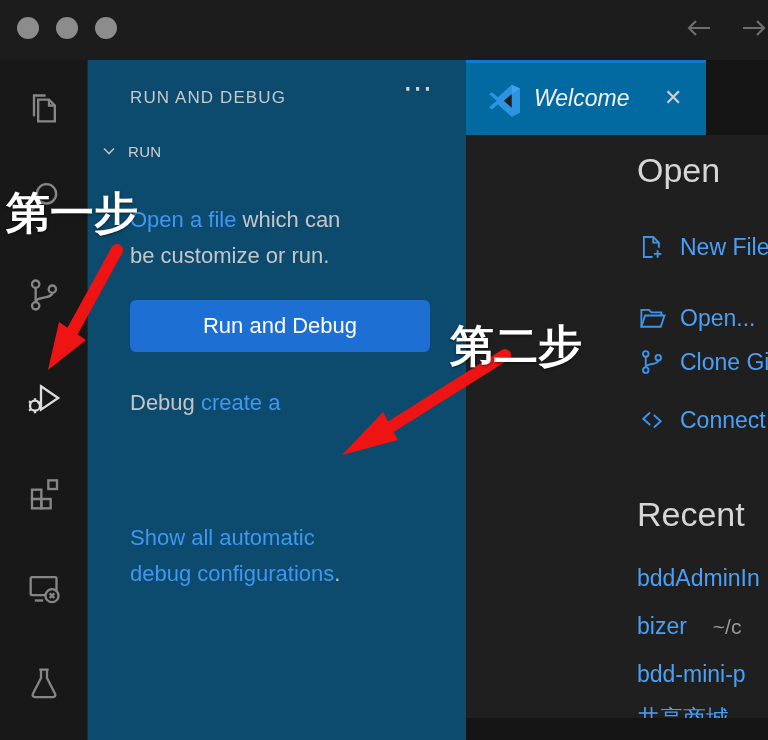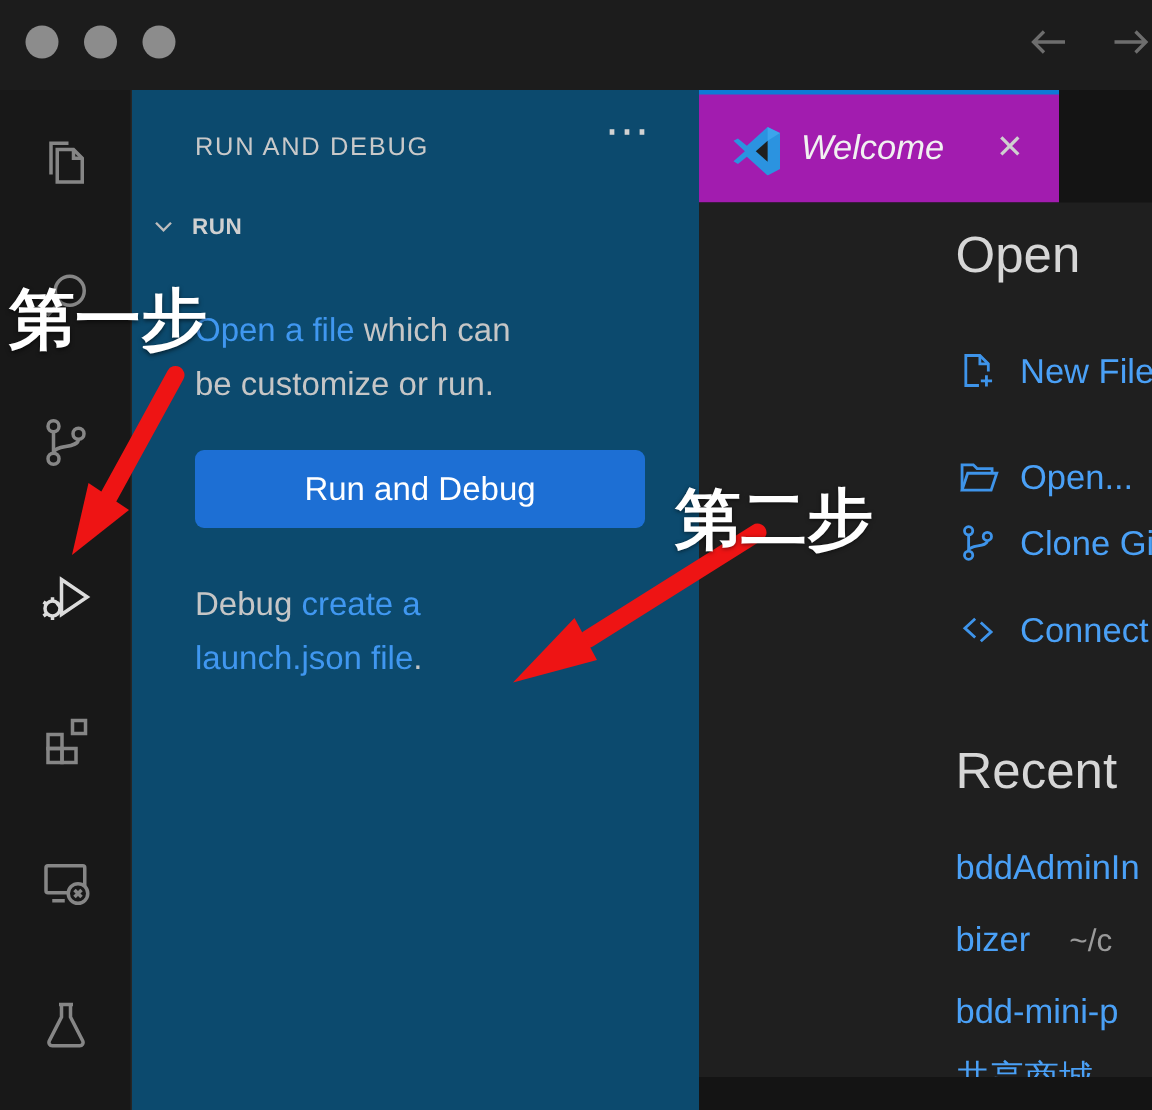--- a/index.html
+++ b/index.html
@@ -21,31 +21,31 @@
     background:#181818; border-right:1px solid #262626; }
   .ab-item { position:absolute; left:24px; width:40px; height:40px; color:#868686; }
   .ab-item.active { color:#dcdcdc; }
   .ab-item svg { width:40px; height:40px; }
   
   .sidebar { position:absolute; left:88px; top:60px; width:378px; height:680px; background:#0c4a6e; color:#c6c6c6; }
   .sb-title { position:absolute; left:42px; top:28px; font-size:17px; letter-spacing:1.1px; color:#c9c9c9; }
   .sb-more { position:absolute; left:315px; top:10px; font-size:30px; color:#d2d2d2; letter-spacing:2px; cursor:pointer; }
   .sb-section { position:absolute; left:12px; top:80px; height:22px; display:flex; align-items:center; cursor:pointer; }
   .sb-chev { width:18px; height:18px; color:#bdbdbd; margin-right:10px; }
-  .sb-sec-label { font-size:15px; font-weight:bold; color:#d0d0d0; letter-spacing:.3px; }
+  .sb-sec-label { font-size:15px; font-weight:normal; color:#d0d0d0; letter-spacing:.3px; }
   .para { position:absolute; left:42px; width:312px; font-size:22px; color:#c6c6c6; }
   .pline { display:block; height:36px; line-height:36px; white-space:nowrap; }
   .lnk { color:#4097f0; text-decoration:none; cursor:pointer; }
   .run-btn { position:absolute; left:42px; top:240px; width:300px; height:52px;
     background:#1d6fd4; color:#ffffff; font-size:22px; border:none; border-radius:6px;
     font-family:inherit; cursor:pointer; }
   
   .editor { position:absolute; left:466px; top:60px; width:302px; height:680px; background:#141414; }
   .tabbar { position:absolute; left:0; top:0; width:302px; height:75px; background:#141414; }
-  .tab { position:absolute; left:0; top:0; width:240px; height:75px; background:#a21caf;
+  .tab { position:absolute; left:0; top:0; width:240px; height:75px; background:#0369a1;
     border-top:3px solid #0d7ad6; cursor:pointer; }
   .tab-logo { position:absolute; left:22px; top:21px; width:33px; height:33px; }
   .tab-title { position:absolute; left:68px; top:22px; font-size:23px; font-style:italic; color:#f1f1f1; white-space:nowrap; }
   .tab-close { position:absolute; left:198px; top:22px; font-size:22px; color:#cfcfcf; cursor:pointer; }
   .surface { position:absolute; left:0; top:75px; width:302px; height:583px; background:#1f1f1f; overflow:hidden; }
   .w-heading { position:absolute; left:171px; font-size:34px; color:#d6d6d6; white-space:nowrap; }
   .start-row { position:absolute; left:171px; width:131px; height:34px; display:flex; align-items:center;
     overflow:hidden; white-space:nowrap; cursor:pointer; }
   .s-icon { flex:0 0 30px; width:30px; height:30px; color:#3e94ea; margin-right:13px; }
   .s-icon svg { width:30px; height:30px; }
@@ -151,23 +151,26 @@
 
     <div class="para" style="top:142px">
       <span class="pline"><a class="lnk">Open a file</a><span> which can</span></span>
       <span class="pline">be customize or run.</span>
     </div>
 
     <button class="run-btn">Run and Debug</button>
 
     <div class="para" style="top:325px">
       <span class="pline"><span>Debug </span><a class="lnk">create a</a></span>
-      <span class="pline"><a class="lnk">launch.json file</a><span>.</span></span>
-    </div>
-
+    </div>
+
+    <div class="para" style="top:460px">
+      <span class="pline"><a class="lnk">Show all automatic</a></span>
+      <span class="pline"><a class="lnk">debug configurations</a><span>.</span></span>
+    </div>
   </div>
 
   <div class="editor">
     <div class="tabbar">
       <div class="tab">
         <span class="tab-logo">
           <svg class="icon" viewBox="0 0 100 100">
             <path fill="#2b93e0" d="M72 2 L30 40 L12 25 L3 30 L26 51 L3 71 L12 77 L30 62 L72 100 L97 87 L97 14 Z"></path>
             <path fill="#1f1f1f" d="M72 30 L48 51 L72 72 Z"></path>
             <path fill="#4db2f5" d="M72 2 L97 14 L72 30 Z" opacity="0.55"></path>

